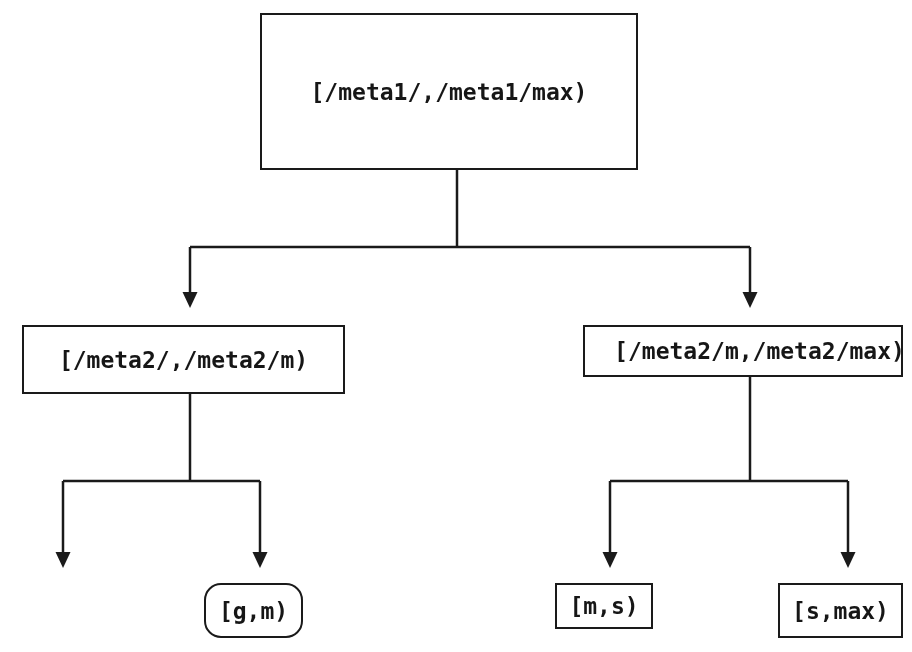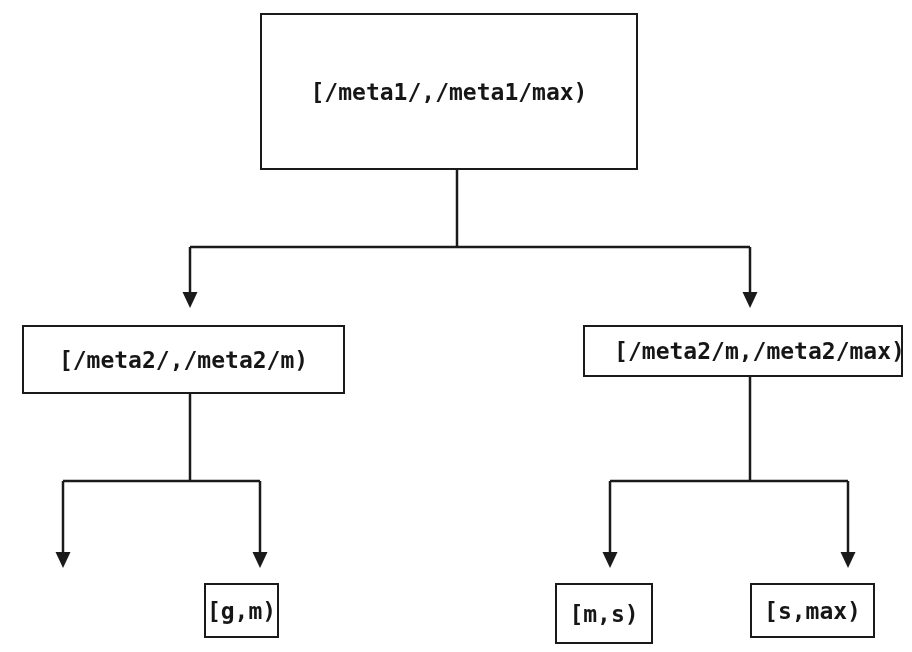--- a/index.html
+++ b/index.html
@@ -33,23 +33,23 @@
     color: #161616;
     font-weight: bold;
     font-size: 23px;
     letter-spacing: 0;
     white-space: nowrap;
   }
   .node-root  { left: 260px; top: 13px;  width: 378px; height: 157px; }
   .node-left  { left: 22px;  top: 325px; width: 323px; height: 69px;  }
   .node-right { left: 583px; top: 325px; width: 320px; height: 52px; padding-left: 33px;  }
   .node-ag    { left: 8px;   top: 583px; width: 102px; height: 55px;  }
-  .node-gm    { left: 204px; top: 583px; width: 75px;  height: 55px;  }
-  .node-ms    { left: 555px; top: 583px; width: 98px;  height: 61px; text-align: center;  }
-  .node-smax  { left: 750px; top: 583px; width: 125px; height: 55px; justify-content: center;  }
+  .node-gm    { left: 204px; top: 583px; width: 99px;  height: 55px; border-radius: 17px;  }
+  .node-ms    { left: 555px; top: 583px; width: 98px;  height: 46px; text-align: center;  }
+  .node-smax  { left: 778px; top: 583px; width: 125px; height: 55px; justify-content: center;  }
   .edge {
     stroke: #1a1a1a;
     stroke-width: 2.5;
     fill: none;
   }
   .arrowhead {
     fill: #1a1a1a;
     stroke: none;
   }
 </style>

